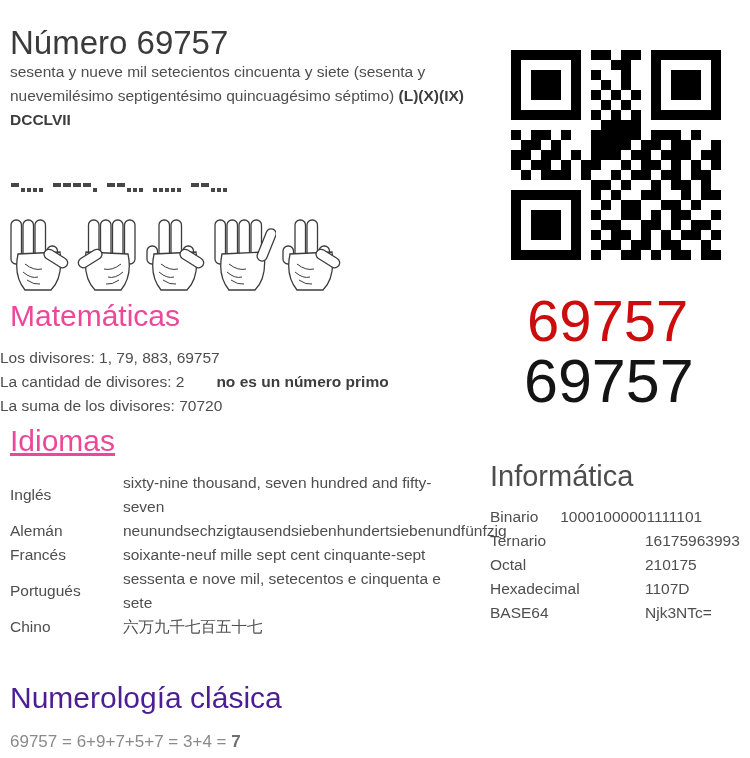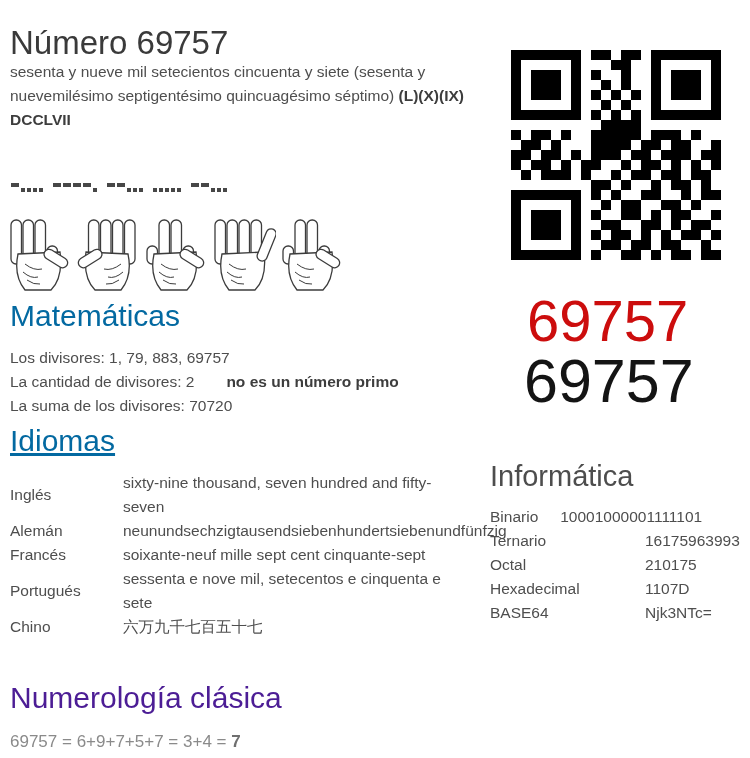--- a/index.html
+++ b/index.html
@@ -5,34 +5,34 @@
   html,body{margin:0;padding:0;}
   body{
     width:750px;height:758px;position:relative;overflow:hidden;
     background:#ffffff;
     font-family:"Liberation Sans", sans-serif;
     -webkit-font-smoothing:antialiased;
   }
   .abs{position:absolute;}
   
   .h1{font-size:33px;font-weight:400;color:#3a3a3a;line-height:38px;}
-  .h2{font-size:30px;font-weight:400;color:#0369a1;line-height:34px;}
+  .h2{font-size:30px;font-weight:400;color:#ec4899;line-height:34px;}
   .h2.light{color:#4c1d95;}
   .h2.info{font-size:29px;color:#4d4d4d;}
   
   .txt{font-size:15.5px;line-height:24px;color:#4e4e4e;}
   .b{font-weight:bold;color:#3d3d3d;}
   #description{left:10px;top:60px;width:468px;}
   #morse-line{left:10px;top:180px;height:18px;}
   .m-dash{display:inline-block;width:8px;height:4px;background:#474747;margin:0 1px;vertical-align:7px;}
   .m-dot{display:inline-block;width:4px;height:4px;background:#474747;margin:0 1px;vertical-align:2px;}
   .m-gap{display:inline-block;width:8px;}
   #hands{left:6px;top:204px;display:flex;gap:2px;}
   #h-matematicas{left:10px;top:299px;}
-  #math-block{left:10px;top:346px;width:470px;}
+  #math-block{left:0;top:346px;width:470px;}
   #math-block .gap-left{margin-left:32px;}
   #h-idiomas{left:10px;top:424px;text-decoration:underline;}
   #lang-table{left:10px;top:471px;width:462px;}
   .lang-row{display:flex;align-items:center;}
   .lang-label{width:113px;flex:none;}
   .lang-value{flex:1;}
   #h-numerologia{left:10px;top:681px;}
   #formula{left:10px;top:731px;font-size:17px;color:#8a8a8a;line-height:22px;}
   #formula .fb{font-weight:bold;color:#6f6f6f;}
   

